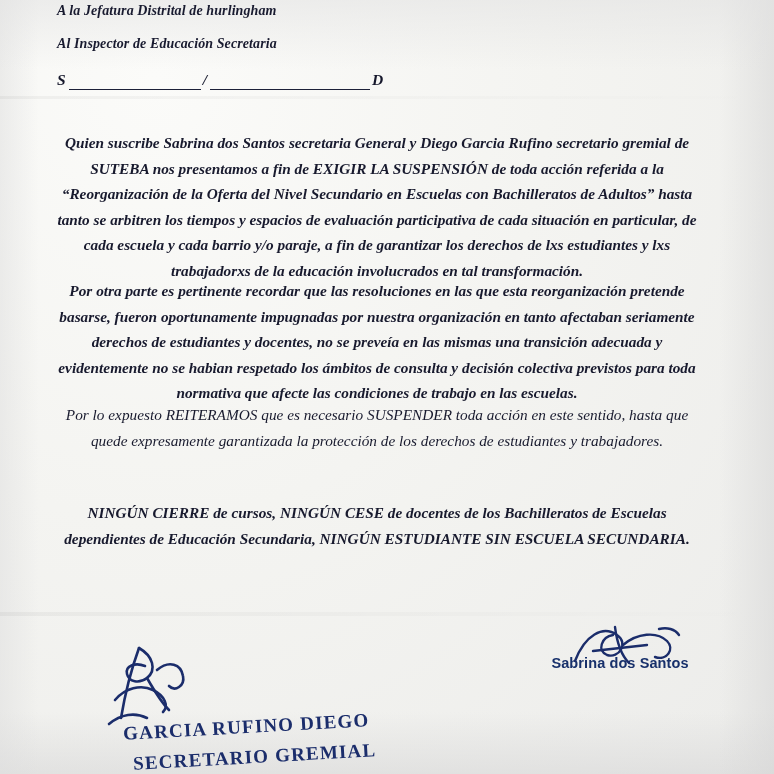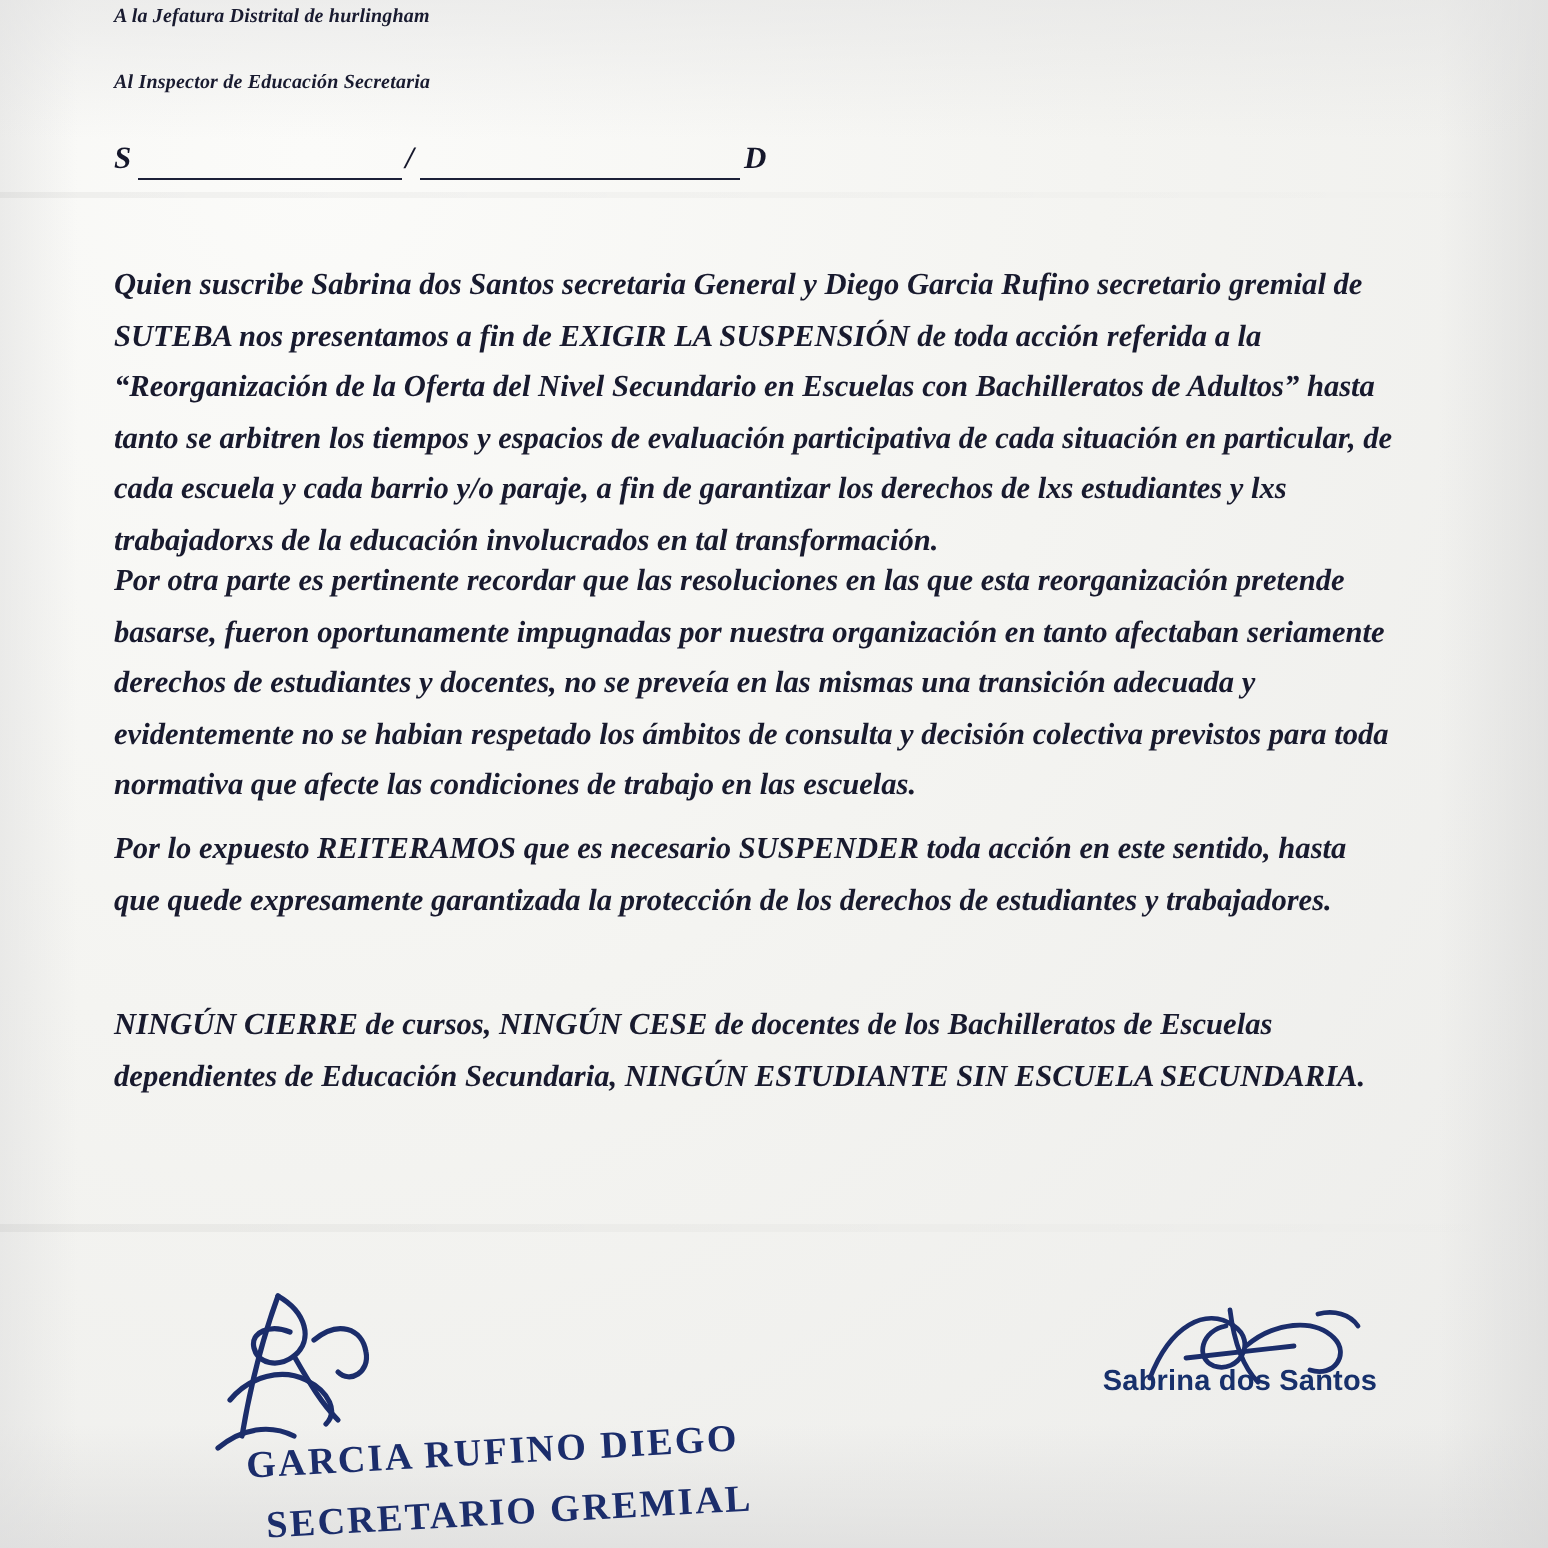--- a/index.html
+++ b/index.html
@@ -46,21 +46,21 @@
     position: relative;
     padding: 0;
     z-index: 2;
     color: #15172b;
   }
 
   
   .hdr {
     font-style: italic;
     font-weight: 700;
-    font-size: 10px;
+    font-size: 14px;
     color: #191b30;
     letter-spacing: 0.1px;
   }
   #hdr1 { position: absolute; left: 57px; top: 3px; }
   #hdr2 { position: absolute; left: 57px; top: 36px; }
 
   
   #sd-line {
     position: absolute;
     left: 57px;
@@ -84,43 +84,42 @@
   #sd-line .rule.r2 { flex: 0 0 160px; }
 
   
   .para {
     position: absolute;
     left: 57px;
     width: 640px;
     font-style: italic;
     font-size: 15.3px;
     line-height: 25.6px;
-    text-align: left;
+    text-align: center;
     color: #181a2e;
   }
   #p1 { top: 130px; font-weight: 600; }
   #p2 { top: 278px; font-weight: 600; }
-  #p3 { top: 412px; font-weight: 700; }
+  #p3 { top: 402px; font-weight: 400; }
   #p4 { top: 500px; font-weight: 700; }
 
   
   #sig-left {
     position: absolute;
     left: 95px;
     top: 640px;
     width: 290px;
     height: 130px;
   }
   #sig-right {
     position: absolute;
     left: 505px;
     top: 655px;
     width: 230px;
     text-align: center;
-    margin-top: 28px;
   }
 
   .scribble-l, .scribble-r {
     position: absolute;
     pointer-events: none;
   }
 
   .sig-name-right {
     font-family: "Liberation Sans", sans-serif;
     font-weight: 700;

